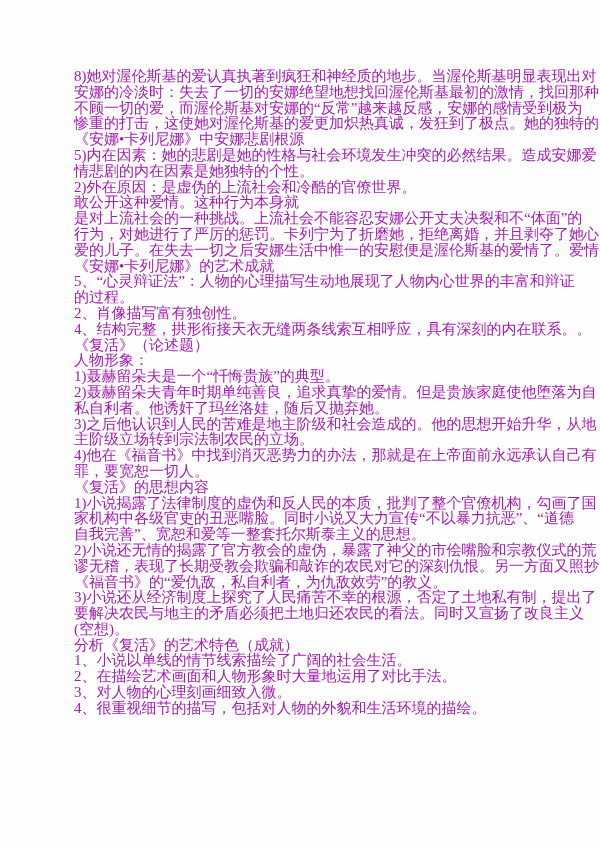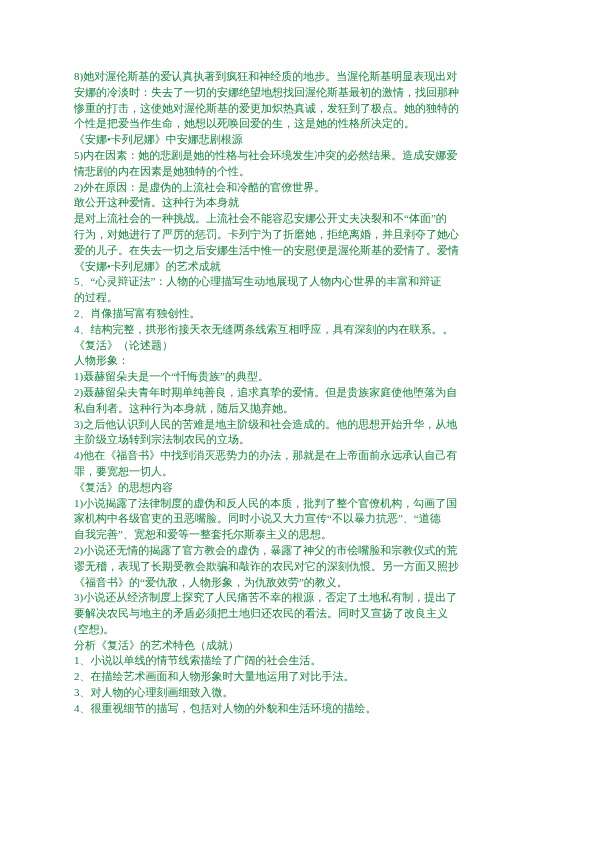--- a/index.html
+++ b/index.html
@@ -13,71 +13,71 @@
     height: 848px;
     background: #fefefe;
     overflow: hidden;
     font-family: "Liberation Serif", "DejaVu Serif", serif;
   }
   .text-block {
     position: absolute;
     top: 69px;
     left: 74px;
     width: 470px;
-    color: #15803d;
-    font-size: 11px;
+    color: #a21caf;
+    font-size: 15px;
     line-height: 15.8px;
     letter-spacing: 0px;
   }
   .line {
     white-space: nowrap;
     height: 15.8px;
   }
   .line .bold {
     font-weight: 400;
   }
 </style>
 </head>
 <body>
 
 <div class="page">
   <div class="text-block">
       <div class="line">8)她对渥伦斯基的爱认真执著到疯狂和神经质的地步。当渥伦斯基明显表现出对</div>
       <div class="line">安娜的冷淡时：失去了一切的安娜绝望地想找回渥伦斯基最初的激情，找回那种</div>
+      <div class="line">不顾一切的爱，而渥伦斯基对安娜的“反常”越来越反感，安娜的感情受到极为</div>
       <div class="line">惨重的打击，这使她对渥伦斯基的爱更加炽热真诚，发狂到了极点。她的独特的</div>
-      <div class="line">个性是把爱当作生命，她想以死唤回爱的生，这是她的性格所决定的。</div>
       <div class="line">《安娜•卡列尼娜》中安娜悲剧根源</div>
       <div class="line">5)内在因素：她的悲剧是她的性格与社会环境发生冲突的必然结果。造成安娜爱</div>
       <div class="line">情悲剧的内在因素是她独特的个性。</div>
       <div class="line">2)外在原因：是虚伪的上流社会和冷酷的官僚世界。</div>
       <div class="line">敢公开这种爱情。这种行为本身就</div>
       <div class="line">是对上流社会的一种挑战。上流社会不能容忍安娜公开丈夫决裂和不“体面”的</div>
       <div class="line">行为，对她进行了严厉的惩罚。卡列宁为了折磨她，拒绝离婚，并且剥夺了她心</div>
       <div class="line">爱的儿子。在失去一切之后安娜生活中惟一的安慰便是渥伦斯基的爱情了。爱情</div>
       <div class="line">《安娜•卡列尼娜》的艺术成就</div>
       <div class="line">5、“心灵辩证法”：人物的心理描写生动地展现了人物内心世界的丰富和辩证</div>
       <div class="line">的过程。</div>
       <div class="line">2、肖像描写富有独创性。</div>
       <div class="line">4、结构完整，拱形衔接天衣无缝两条线索互相呼应，具有深刻的内在联系。。</div>
       <div class="line"><span>《复活》</span><span class="bold">（论述题）</span></div>
       <div class="line">人物形象：</div>
       <div class="line">1)聂赫留朵夫是一个“忏悔贵族”的典型。</div>
       <div class="line">2)聂赫留朵夫青年时期单纯善良，追求真挚的爱情。但是贵族家庭使他堕落为自</div>
-      <div class="line">私自利者。这种行为本身就，随后又抛弃她。</div>
+      <div class="line">私自利者。他诱奸了玛丝洛娃，随后又抛弃她。</div>
       <div class="line">3)之后他认识到人民的苦难是地主阶级和社会造成的。他的思想开始升华，从地</div>
       <div class="line">主阶级立场转到宗法制农民的立场。</div>
       <div class="line">4)他在《福音书》中找到消灭恶势力的办法，那就是在上帝面前永远承认自己有</div>
       <div class="line">罪，要宽恕一切人。</div>
       <div class="line">《复活》的思想内容</div>
       <div class="line">1)小说揭露了法律制度的虚伪和反人民的本质，批判了整个官僚机构，勾画了国</div>
       <div class="line">家机构中各级官吏的丑恶嘴脸。同时小说又大力宣传“不以暴力抗恶”、“道德</div>
       <div class="line">自我完善”、宽恕和爱等一整套托尔斯泰主义的思想。</div>
       <div class="line">2)小说还无情的揭露了官方教会的虚伪，暴露了神父的市侩嘴脸和宗教仪式的荒</div>
       <div class="line">谬无稽，表现了长期受教会欺骗和敲诈的农民对它的深刻仇恨。另一方面又照抄</div>
-      <div class="line">《福音书》的“爱仇敌，人物形象，为仇敌效劳”的教义。</div>
+      <div class="line">《福音书》的“爱仇敌，私自利者，为仇敌效劳”的教义。</div>
       <div class="line">3)小说还从经济制度上探究了人民痛苦不幸的根源，否定了土地私有制，提出了</div>
       <div class="line">要解决农民与地主的矛盾必须把土地归还农民的看法。同时又宣扬了改良主义</div>
       <div class="line">(空想)。</div>
       <div class="line">分析《复活》的艺术特色（成就）</div>
       <div class="line">1、小说以单线的情节线索描绘了广阔的社会生活。</div>
       <div class="line">2、在描绘艺术画面和人物形象时大量地运用了对比手法。</div>
       <div class="line">3、对人物的心理刻画细致入微。</div>
       <div class="line">4、很重视细节的描写，包括对人物的外貌和生活环境的描绘。</div>
     </div>
 </div>

